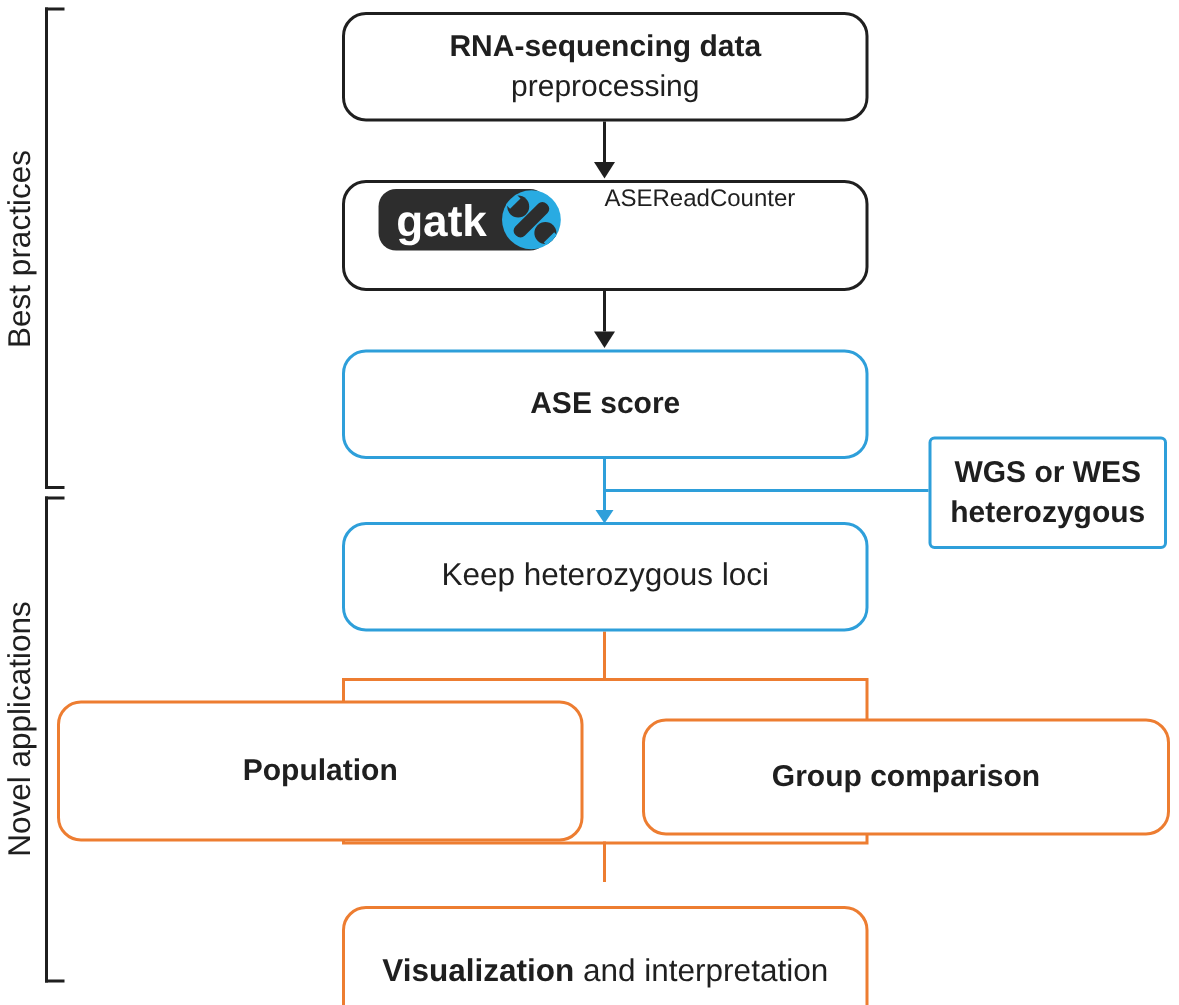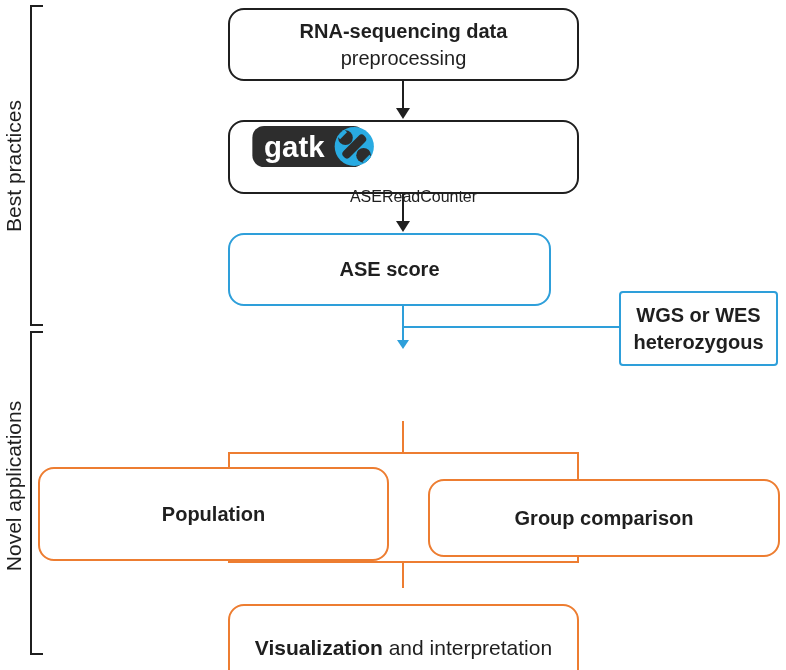--- a/index.html
+++ b/index.html
@@ -40,21 +40,21 @@
   
   .bracket{
     position:absolute;left:30px;width:13px;box-sizing:border-box;
     border:2px solid var(--ink);border-right:none;background:transparent;z-index:1;
   }
   .side-label{
     position:absolute;transform:translate(-50%,-50%) rotate(-90deg);
     white-space:nowrap;font-size:21px;color:var(--ink);z-index:1;
   }
   
-  .gatk-row{flex-direction:column;justify-content:flex-start;padding-left:20px;gap:15px;}
+  .gatk-row{flex-direction:row;justify-content:flex-start;padding-left:20px;gap:15px;}
   .gatk-logo{flex:0 0 auto;display:block;}
   .g-dark{fill:var(--gatk-dark);}
   .g-blue{fill:var(--gatk-blue);}
   .g-text{fill:var(--gatk-text);font-family:"Liberation Sans",sans-serif;font-weight:bold;font-size:30px;}
   .gatk-tool{font-size:16px;}
 </style>
 </head>
 <body>
 
 <div class="figure">
@@ -94,33 +94,36 @@
           <rect x="116.5" y="35.5" width="10" height="10" transform="rotate(45 121.5 40.5)"></rect>
         </g>
       </g>
     </svg>
     <div class="gatk-tool">ASEReadCounter</div>
   </div>
 
   <div class="vline" style="left:402px;top:194px;height:27px;"></div>
   <div class="arrowhead" style="left:396px;top:221px;"></div>
 
-  <div class="box blue" style="left:228px;top:233px;width:323px;height:73px;">
+  <div class="box blue" style="left:228px;top:233px;width:351px;height:73px;">
     <div class="t-bold">ASE score</div>
   </div>
 
   <div class="vline blue" style="left:402px;top:306px;height:35px;"></div>
   <div class="hline blue" style="left:404px;top:326px;width:215px;"></div>
   <div class="arrowhead blue" style="left:397px;top:340px;"></div>
 
   <div class="box blue" style="left:619px;top:291px;width:159px;height:75px;border-radius:4px;">
     <div class="t-bold">WGS or WES</div>
     <div class="t-bold">heterozygous</div>
   </div>
 
+  <div class="box blue" style="left:228px;top:348px;width:351px;height:73px;">
+    <div class="t-big">Keep heterozygous loci</div>
+  </div>
 
   <div class="vline orange" style="left:402px;top:421px;height:31px;"></div>
   <div class="orange-rect" style="left:228px;top:452px;width:351px;height:111px;"></div>
 
   <div class="box orange" style="left:38px;top:467px;width:351px;height:94px;">
     <div class="t-bold">Population</div>
   </div>
 
   <div class="box orange" style="left:428px;top:479px;width:352px;height:78px;">
     <div class="t-bold">Group comparison</div>

